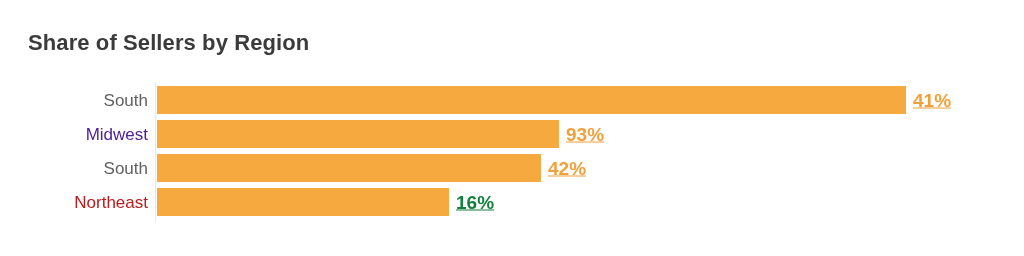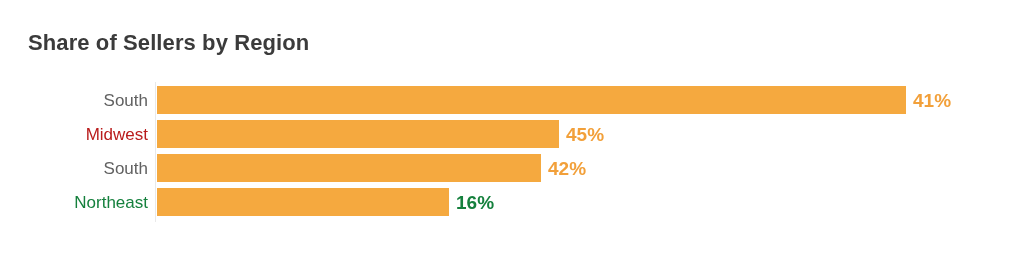--- a/index.html
+++ b/index.html
@@ -80,51 +80,52 @@
 
   .value-label {
     position: absolute;
     top: 50%;
     transform: translateY(-50%);
     font-size: 19px;
     font-weight: bold;
     color: #f2a03a;
     white-space: nowrap;
     line-height: 1;
+    text-decoration: underline;
   }
 </style>
 </head>
 <body>
 
 <div id="chart-figure" style="background: rgb(255, 255, 255);">
 
   <div id="chart-title" style="color: rgb(59, 59, 59);">Share of Sellers by Region</div>
 
   <div id="plot-area">
 
     <div id="y-axis-line" style="background: rgb(233, 233, 233);"></div>
 
     <div class="bar-row" style="top: 6px;">
       <div class="cat-label" style="color: rgb(97, 97, 97);">South</div>
       <div class="bar" style="width: 749px; background: rgb(245, 169, 63);"></div>
       <div class="value-label" style="left: 913px; color: rgb(242, 160, 58);">41%</div>
     </div>
 
     <div class="bar-row" style="top: 40px;">
-      <div class="cat-label" style="color: #b91c1c;">Midwest</div>
+      <div class="cat-label" style="color: #4c1d95;">Midwest</div>
       <div class="bar" style="width: 402px; background: rgb(245, 169, 63);"></div>
-      <div class="value-label" style="left: 566px; color: rgb(242, 160, 58);">45%</div>
+      <div class="value-label" style="left: 566px; color: rgb(242, 160, 58);">93%</div>
     </div>
 
     <div class="bar-row" style="top: 74px;">
       <div class="cat-label" style="color: rgb(97, 97, 97);">South</div>
       <div class="bar" style="width: 384px; background: rgb(245, 169, 63);"></div>
       <div class="value-label" style="left: 548px; color: rgb(242, 160, 58);">42%</div>
     </div>
 
     <div class="bar-row" style="top: 108px;">
-      <div class="cat-label" style="color: #15803d;">Northeast</div>
+      <div class="cat-label" style="color: #b91c1c;">Northeast</div>
       <div class="bar" style="width: 292px; background: rgb(245, 169, 63);"></div>
       <div class="value-label" style="left: 456px; color: #15803d;">16%</div>
     </div>
 
   </div>
 </div>
 
 </body></html>

